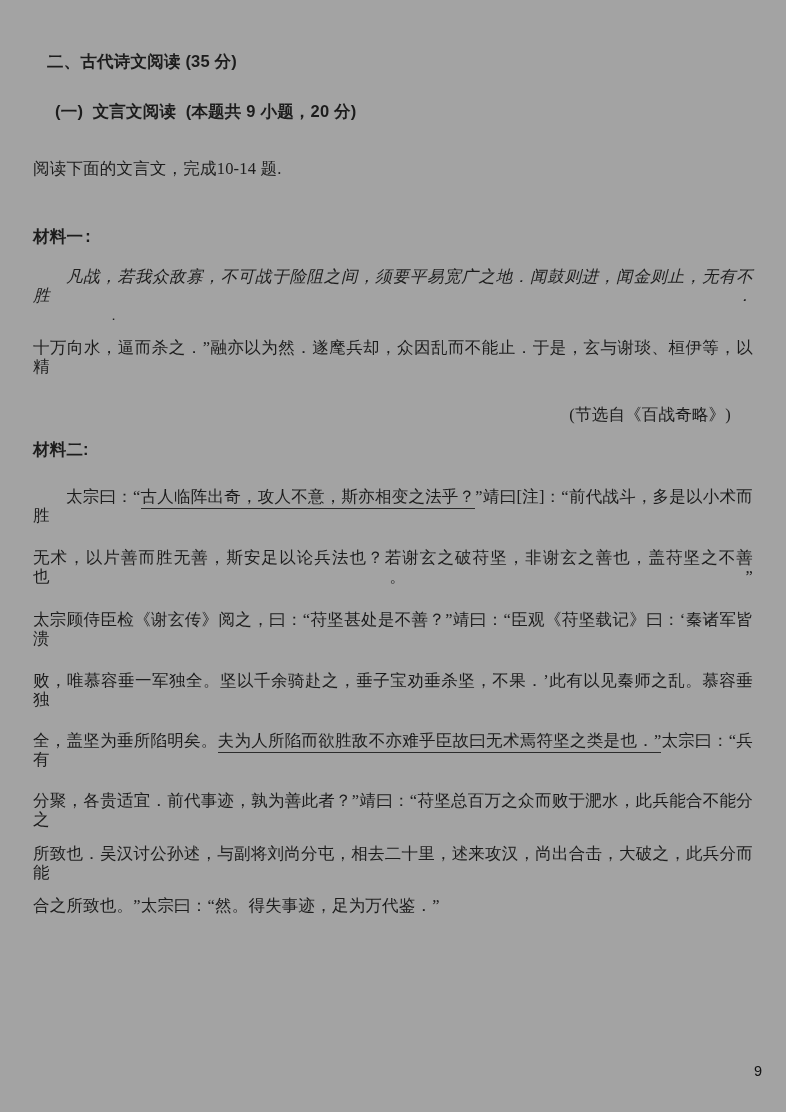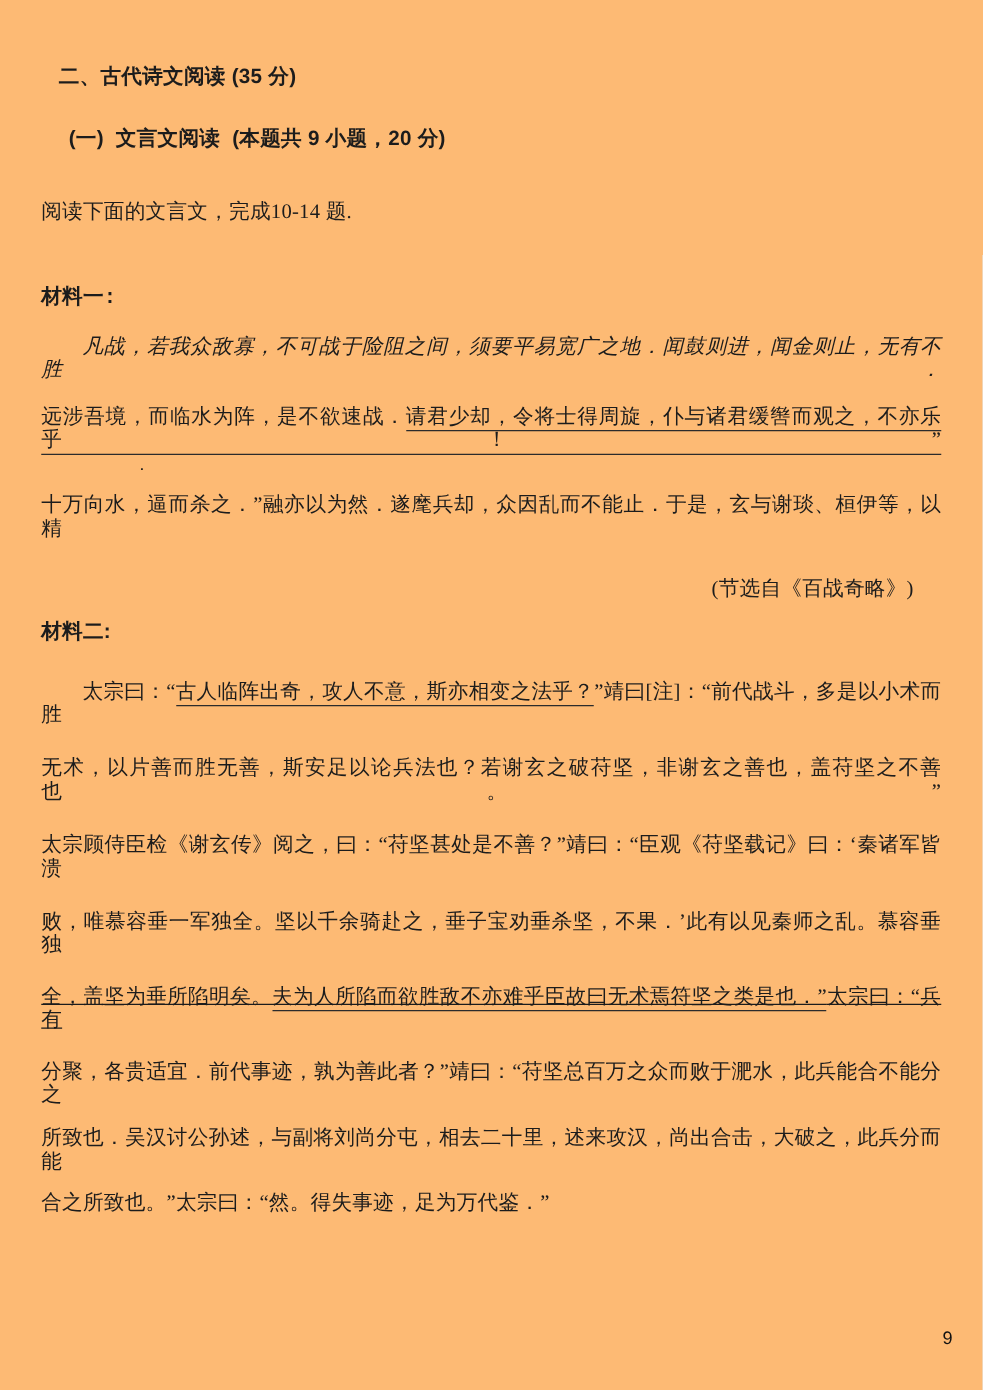--- a/index.html
+++ b/index.html
@@ -1,20 +1,20 @@
 <!DOCTYPE html>
 <html><head>
 <meta charset="utf-8">
 <style>
   html,body{margin:0;padding:0;background:#e8e8e8;}
   .sheet{
     position:relative;
     width:786px;height:1112px;
     margin:0 auto;
-    background:#fdba74;
+    background:#a3a3a3;
     box-sizing:border-box;
     padding:52px 33px 0 33px;
     font-family:"Liberation Serif","DejaVu Serif",serif;
     color:#1c1c1c;
     overflow:hidden;
   }
   .tline{
     font-size:16.5px;
     line-height:19px;
     white-space:pre-wrap;
@@ -39,28 +39,27 @@
 </head>
 <body>
 
 <div class="sheet">
   <div>
       <div class="tline left bold" style="margin-top: 0px; text-indent: 14px;"><span>二、古代诗文阅读 (35 分)</span></div>
       <div class="tline left bold" style="margin-top: 31px; text-indent: 22px;"><span>(一)  文言文阅读  (本题共 9 小题，20 分)</span></div>
       <div class="tline left" style="margin-top: 38px;"><span>阅读下面的文言文，完成10-14 题.</span></div>
       <div class="tline left bold" style="margin-top: 50px; font-family: Liberation Mono, monospace;"><span>材料一:</span></div>
       <div class="tline justify" style="margin-top: 20px; text-indent: 33px; font-style: italic;"><span>凡战，若我众敌寡，不可战于险阻之间，须要平易宽广之地．闻鼓则进，闻金则止，无有不胜．</span></div>
-      <div class="tline justify" style="margin-top: 18px;"><span>远涉吾境，而临水为阵，是不欲速战．</span><span class="u">请君少却，令将士得周旋，仆与诸君缓辔而观之，不亦乐乎！”</span></div>
       <div class="tline left small" style="margin-top: 4px; text-indent: 74px;"><span>．</span></div>
       <div class="tline justify" style="margin-top: 16px;"><span>十万向水，逼而杀之．”融亦以为然．遂麾兵却，众因乱而不能止．于是，玄与谢琰、桓伊等，以精</span></div>
       <div class="tline right" style="margin-top: 29px;"><span>(节选自《百战奇略》)</span></div>
       <div class="tline left bold" style="margin-top: 16px;"><span>材料二:</span></div>
       <div class="tline justify" style="margin-top: 28px; text-indent: 33px;"><span>太宗曰：“</span><span class="u">古人临阵出奇，攻人不意，斯亦相变之法乎？</span><span>”靖曰[注]：“前代战斗，多是以小术而胜</span></div>
       <div class="tline justify" style="margin-top: 23px;"><span>无术，以片善而胜无善，斯安足以论兵法也？若谢玄之破苻坚，非谢玄之善也，盖苻坚之不善也。”</span></div>
       <div class="tline justify" style="margin-top: 24px;"><span>太宗顾侍臣检《谢玄传》阅之，曰：“苻坚甚处是不善？”靖曰：“臣观《苻坚载记》曰：‘秦诸军皆溃</span></div>
       <div class="tline justify" style="margin-top: 23px;"><span>败，唯慕容垂一军独全。坚以千余骑赴之，垂子宝劝垂杀坚，不果．’此有以见秦师之乱。慕容垂独</span></div>
-      <div class="tline justify" style="margin-top: 22px; text-decoration: underline;"><span>全，盖坚为垂所陷明矣。</span><span class="u">夫为人所陷而欲胜敌不亦难乎臣故曰无术焉符坚之类是也．”</span><span>太宗曰：“兵有</span></div>
+      <div class="tline justify" style="margin-top: 22px;"><span>全，盖坚为垂所陷明矣。</span><span class="u">夫为人所陷而欲胜敌不亦难乎臣故曰无术焉符坚之类是也．”</span><span>太宗曰：“兵有</span></div>
       <div class="tline justify" style="margin-top: 22px;"><span>分聚，各贵适宜．前代事迹，孰为善此者？”靖曰：“苻坚总百万之众而败于淝水，此兵能合不能分之</span></div>
       <div class="tline justify" style="margin-top: 15px;"><span>所致也．吴汉讨公孙述，与副将刘尚分屯，相去二十里，述来攻汉，尚出合击，大破之，此兵分而能</span></div>
       <div class="tline left" style="margin-top: 14px;"><span>合之所致也。”太宗曰：“然。得失事迹，足为万代鉴．”</span></div>
     </div>
   <div class="pagenum">9</div>
 </div>
 
 </body></html>

